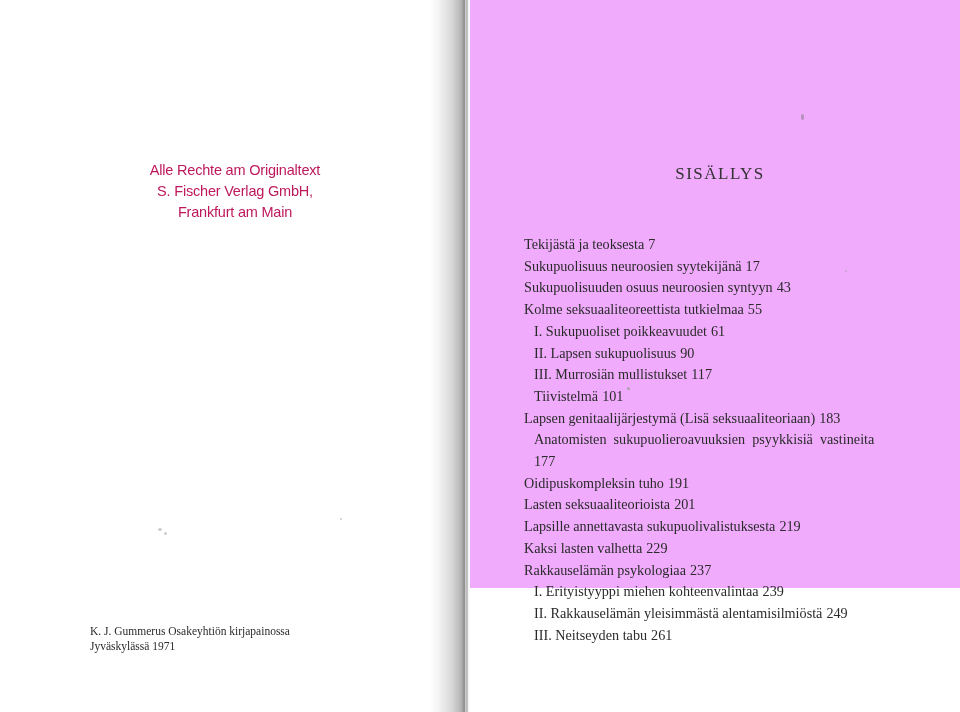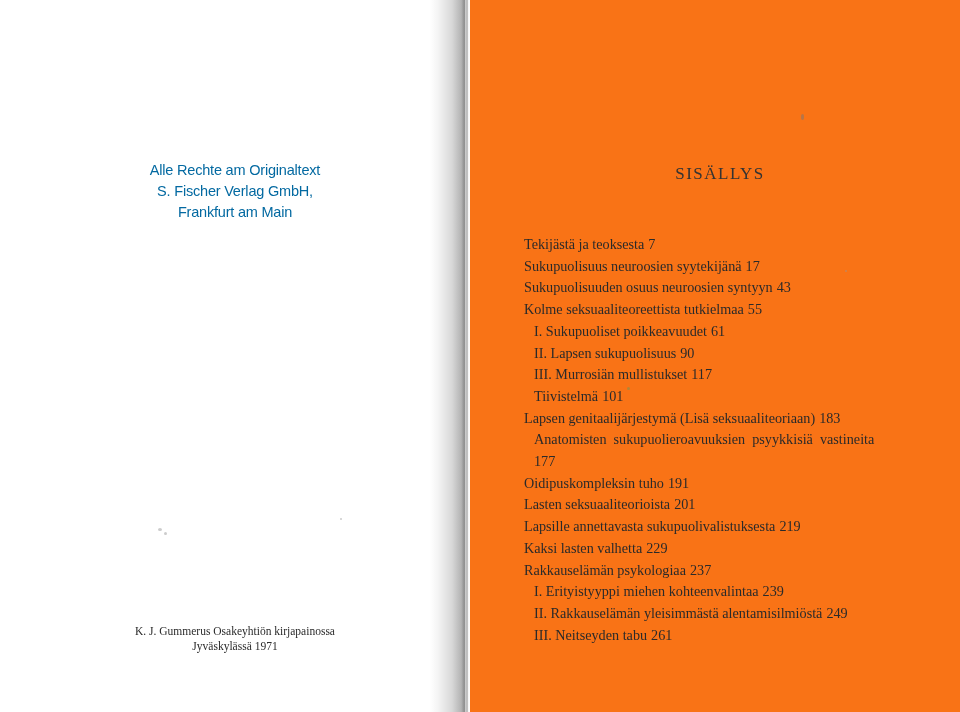--- a/index.html
+++ b/index.html
@@ -38,46 +38,45 @@
     .gutter-line {
       position: absolute;
       left: 466px; top: 0;
       width: 2px; height: 712px;
       background: #9a9a9a;
       opacity: 0.55;
     }
     .page-right {
       position: absolute;
       left: 470px; top: 0;
-      width: 490px; height: 712px;
-      background: #f97316;
+      width: 490px; height: 588px;
+      background: #f0abfc;
     }
     .serif {
       font-family: "Liberation Serif", "DejaVu Serif", serif;
       color: #2a2a2a;
     }
     .copyright {
       position: absolute;
       left: 100px;
       top: 160px;
       width: 270px;
       text-align: center;
       font-size: 14.5px;
       line-height: 21px;
       font-family: "Liberation Sans", "DejaVu Sans", sans-serif;
-      color: #0369a1;
+      color: #be185d;
       letter-spacing: -0.2px;
     }
     .copyright div { white-space: nowrap; }
     .printer {
       position: absolute;
       left: 90px;
       top: 624px;
       width: 290px;
-      text-align: center;
       font-size: 11.5px;
       line-height: 15px;
       color: #2a2a2a;
     }
     .printer div { white-space: nowrap; }
     .toc-title {
       position: absolute;
       left: 150px;
       top: 164px;
       width: 200px;

